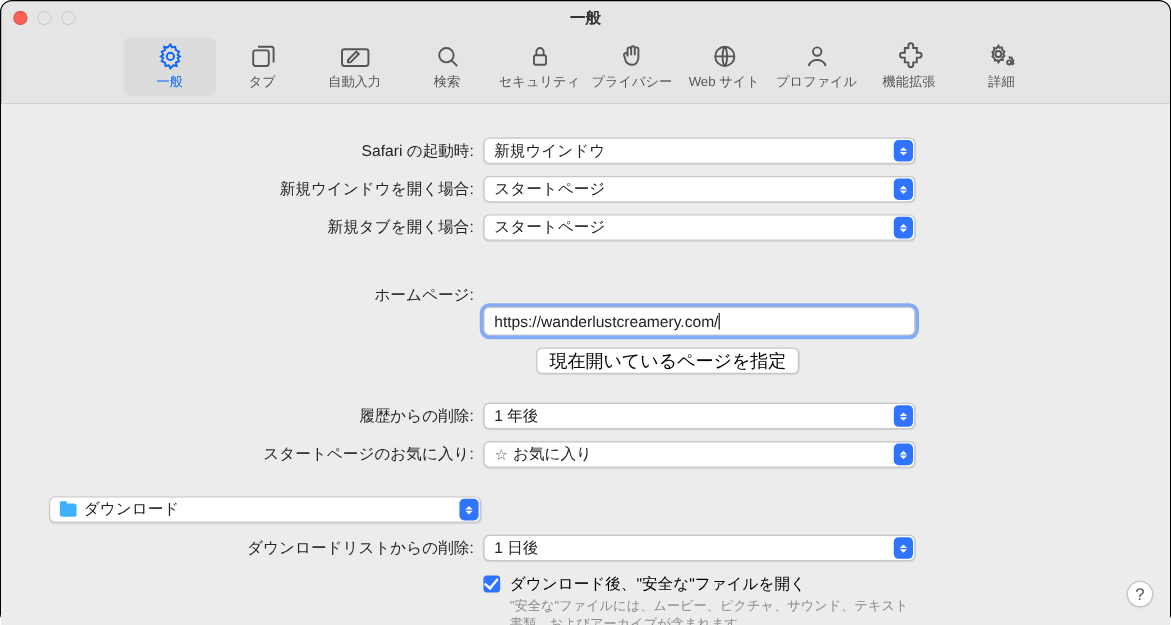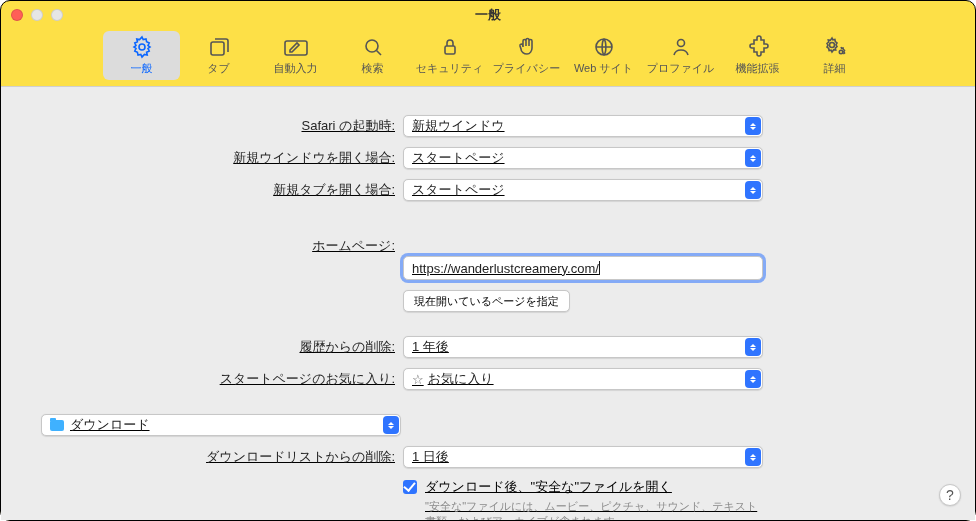--- a/index.html
+++ b/index.html
@@ -9,21 +9,21 @@
       background: #fff;
       width: 976px;
       height: 521px;
       overflow: hidden;
     }
     .window {
       width: 976px;
       height: 521px;
       border: 1px solid #000;
       border-radius: 10px;
-      background: #fde047;
+      background: #e5e5e5;
       position: relative;
       display: flex;
       flex-direction: column;
     }
     .titlebar {
       height: 28px;
       display: flex;
       align-items: center;
       justify-content: center;
       position: relative;
@@ -73,21 +73,20 @@
     .content {
       flex: 1;
       background: #ececec;
       padding: 28px 40px 10px 40px;
       overflow: auto;
     }
     .row {
       display: flex;
       align-items: center;
       margin-bottom: 10px;
-      text-decoration: underline;
     }
     .row .label {
       width: 362px;
       text-align: right;
       padding-right: 8px;
       color: #252525;
       font-size: 13px;
     }
     .row .control { width: 370px; }
     .gap { height: 14px; }
@@ -151,22 +150,23 @@
     }
 
     .button {
       height: 22px;
       background: #fff;
       border: 0.5px solid #c7c7c7;
       border-radius: 5px;
       padding: 0 10px;
       display: inline-flex;
       align-items: center;
-      font-size: 11px;
+      font-size: 15px;
       box-shadow: 0 0.5px 1px rgba(0,0,0,.1);
+      margin-left: 44px;
     }
 
     .checkbox-row {
       display: flex;
       align-items: flex-start;
       gap: 8px;
     }
     .checkbox {
       width: 14px; height: 14px;
       background: #2f74ff;

